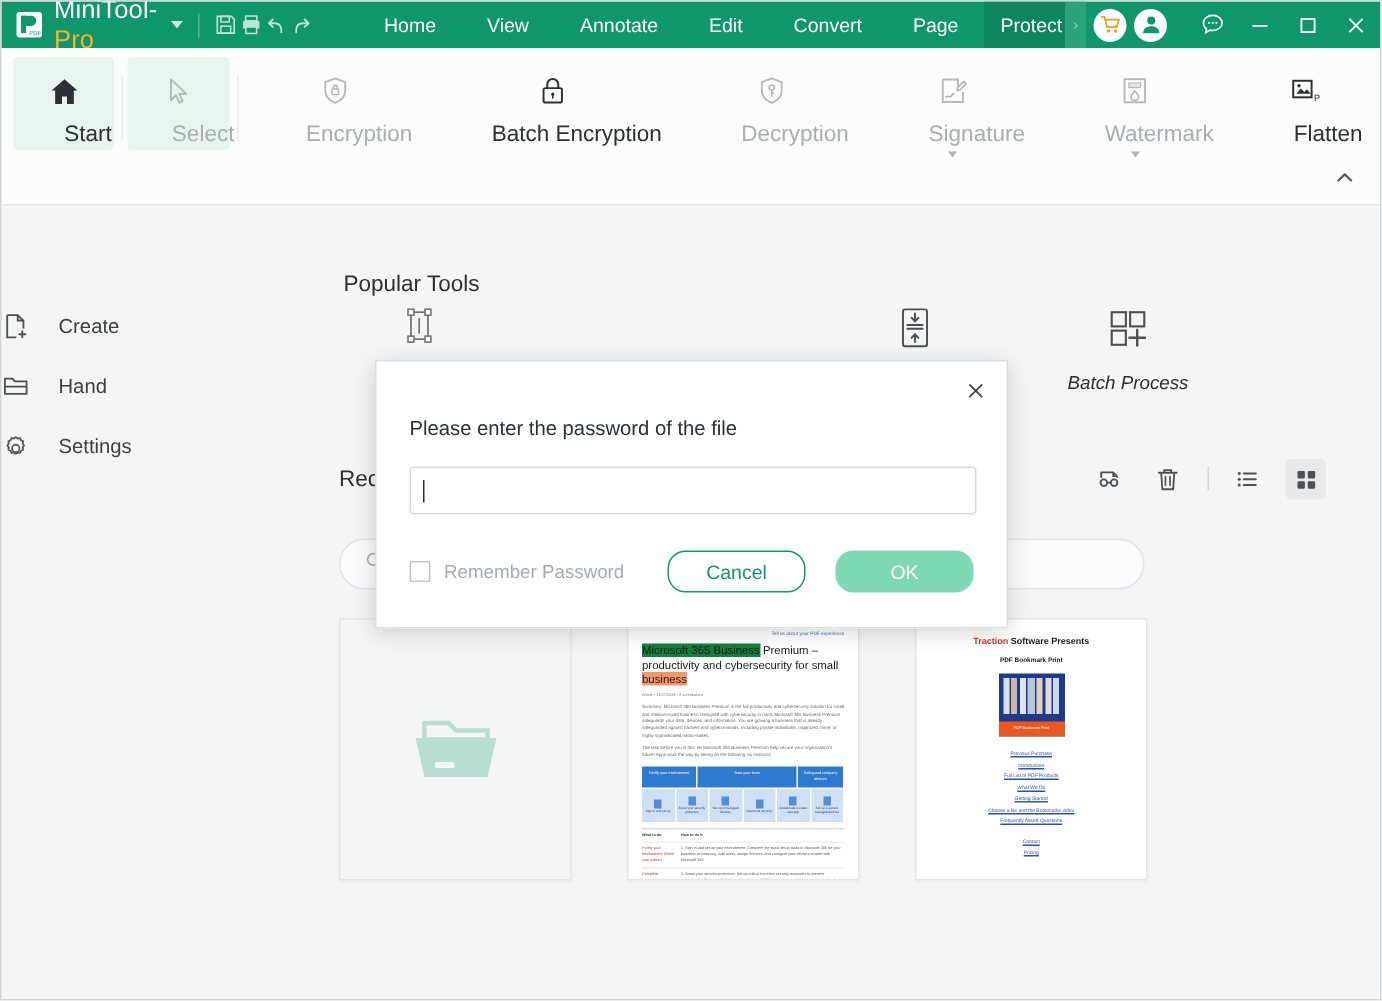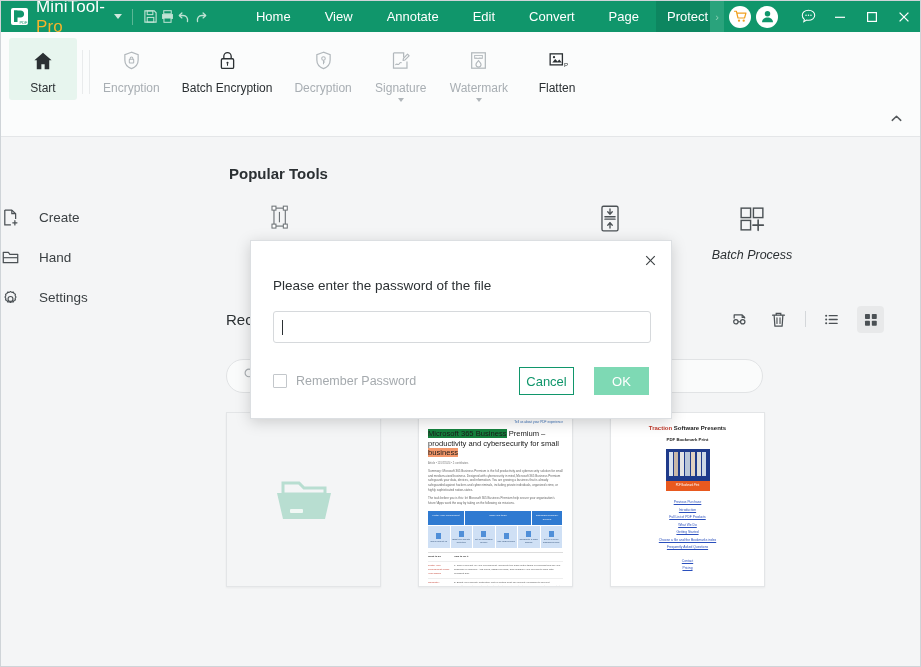--- a/index.html
+++ b/index.html
@@ -68,21 +68,21 @@
     display:flex; align-items:flex-start; padding:6px 0 0 8px; position:relative;
   }
   .rb-item {
     width:68px; min-height:62px; display:flex; flex-direction:column;
     align-items:center; justify-content:flex-start; padding-top:9px;
     border-radius:3px; margin-right:2px; position:relative;
   }
   .rb-item.wide { width:auto; min-width:74px; padding-left:10px; padding-right:10px; }
   .rb-item.sel { background:#e7f5ee; }
   .rb-ico { height:27px; display:flex; align-items:center; justify-content:center; }
-  .rb-lbl { font-size:12px; color:#2b3033; margin-top:7px; white-space:nowrap; }
+  .rb-lbl { font-size:15px; color:#2b3033; margin-top:7px; white-space:nowrap;margin-left:32px; }
   .rb-item.dim .rb-lbl { color:#a8aeb3; }
   .rb-caret {
     margin-top:3px; width:0;height:0;
     border-left:3.5px solid transparent;border-right:3.5px solid transparent;
     border-top:4px solid #b0b6ba;
   }
   .rb-sep { width:1px;height:44px;background:#e9ebec;margin:12px 3px 0 3px; }
   .ribbon-collapse {
     position:absolute; right:14px; bottom:8px; width:20px;height:20px;
     display:flex;align-items:center;justify-content:center;
@@ -95,21 +95,21 @@
   .side-item {
     display:flex; align-items:center; height:40px; 
   }
   .side-ico { width:22px; display:flex; align-items:center; }
   .side-lbl { font-size:13.5px; color:#3b4043; margin-left:16px; }
 
   .content { flex:1; padding-top:0; position:relative; }
 
   .sec-title {
     font-size:15px; color:#2b3033; margin:0; padding:0;
-    position:absolute; left:3px; top:28px; font-weight:700;text-align:center;
+    position:absolute; left:3px; top:44px; font-weight:400;text-align:center;
   }
 
   .tools-row {
     position:absolute; left:0; top:60px; display:flex; align-items:flex-start;
   }
   .tool {
     width:112px; display:flex; flex-direction:column; align-items:center;font-style:italic;
   }
   .tool-ico { height:44px; display:flex; align-items:center; justify-content:center; }
   .tool-lbl { font-size:12.5px; color:#2b3033; margin-top:7px; white-space:nowrap; }
@@ -205,21 +205,21 @@
     position:absolute; left:22px; right:22px; top:126px; height:28px;
     display:flex; align-items:center;
   }
   .chk-wrap { display:flex; align-items:center; }
   .chk {
     width:14px;height:14px;border:1px solid #c3c7cb;background:#fff;border-radius:1px;
   }
   .chk-lbl { font-size:12.5px; color:#a5aaae; margin-left:9px; }
   .dlg-btns { margin-left:auto; display:flex; }
   .btn {
-    width:55px;height:28px;border-radius:0;font-size:13px;
+    width:92px;height:28px;border-radius:12px;font-size:13px;
     display:flex;align-items:center;justify-content:center; cursor:default;
   }
   .btn-cancel { border:1px solid #10966b; color:#10966b; background:#fff; margin-right:20px; }
   .btn-ok { background:#7ed9b4; color:#ffffff; }
 </style>
 </head>
 <body>
 
 <div class="app">
 
@@ -324,20 +324,28 @@
       <span class="rb-ico">
         <svg width="22" height="22" viewBox="0 0 24 24">
             <path d="M12 3 2.6 11.2h2.6V21h5v-5.4h3.6V21h5v-9.8h2.6z" fill="#2b3033"></path>
           </svg>
       </span>
       <span class="rb-lbl">Start</span>
     </div>
     <span class="rb-sep"></span>
 
 
+    <div class="rb-item sel dim">
+      <span class="rb-ico">
+        <svg width="22" height="22" viewBox="0 0 24 24">
+            <path d="M6.5 3.2v15.2l3.7-3.7 2.4 5.4 2.4-1.1-2.4-5.3h5.1z" fill="none" stroke="#b2b8bc" stroke-width="1.4" stroke-linejoin="round"></path>
+          </svg>
+      </span>
+      <span class="rb-lbl">Select</span>
+    </div>
     <span class="rb-sep"></span>
 
     <div class="rb-item wide dim">
       <span class="rb-ico">
         <svg width="21" height="21" viewBox="0 0 24 24">
             <path d="M12 2.6 4.4 5.4v6c0 4.6 3.2 8.2 7.6 9.8 4.4-1.6 7.6-5.2 7.6-9.8v-6z" fill="none" stroke="#b2b8bc" stroke-width="1.4"></path>
             <rect x="9.5" y="10.6" width="5" height="4.2" rx=".6" fill="none" stroke="#b2b8bc" stroke-width="1.2"></rect>
             <path d="M10.5 10.6V9.4a1.5 1.5 0 0 1 3 0v1.2" fill="none" stroke="#b2b8bc" stroke-width="1.2"></path>
           </svg>
       </span>

